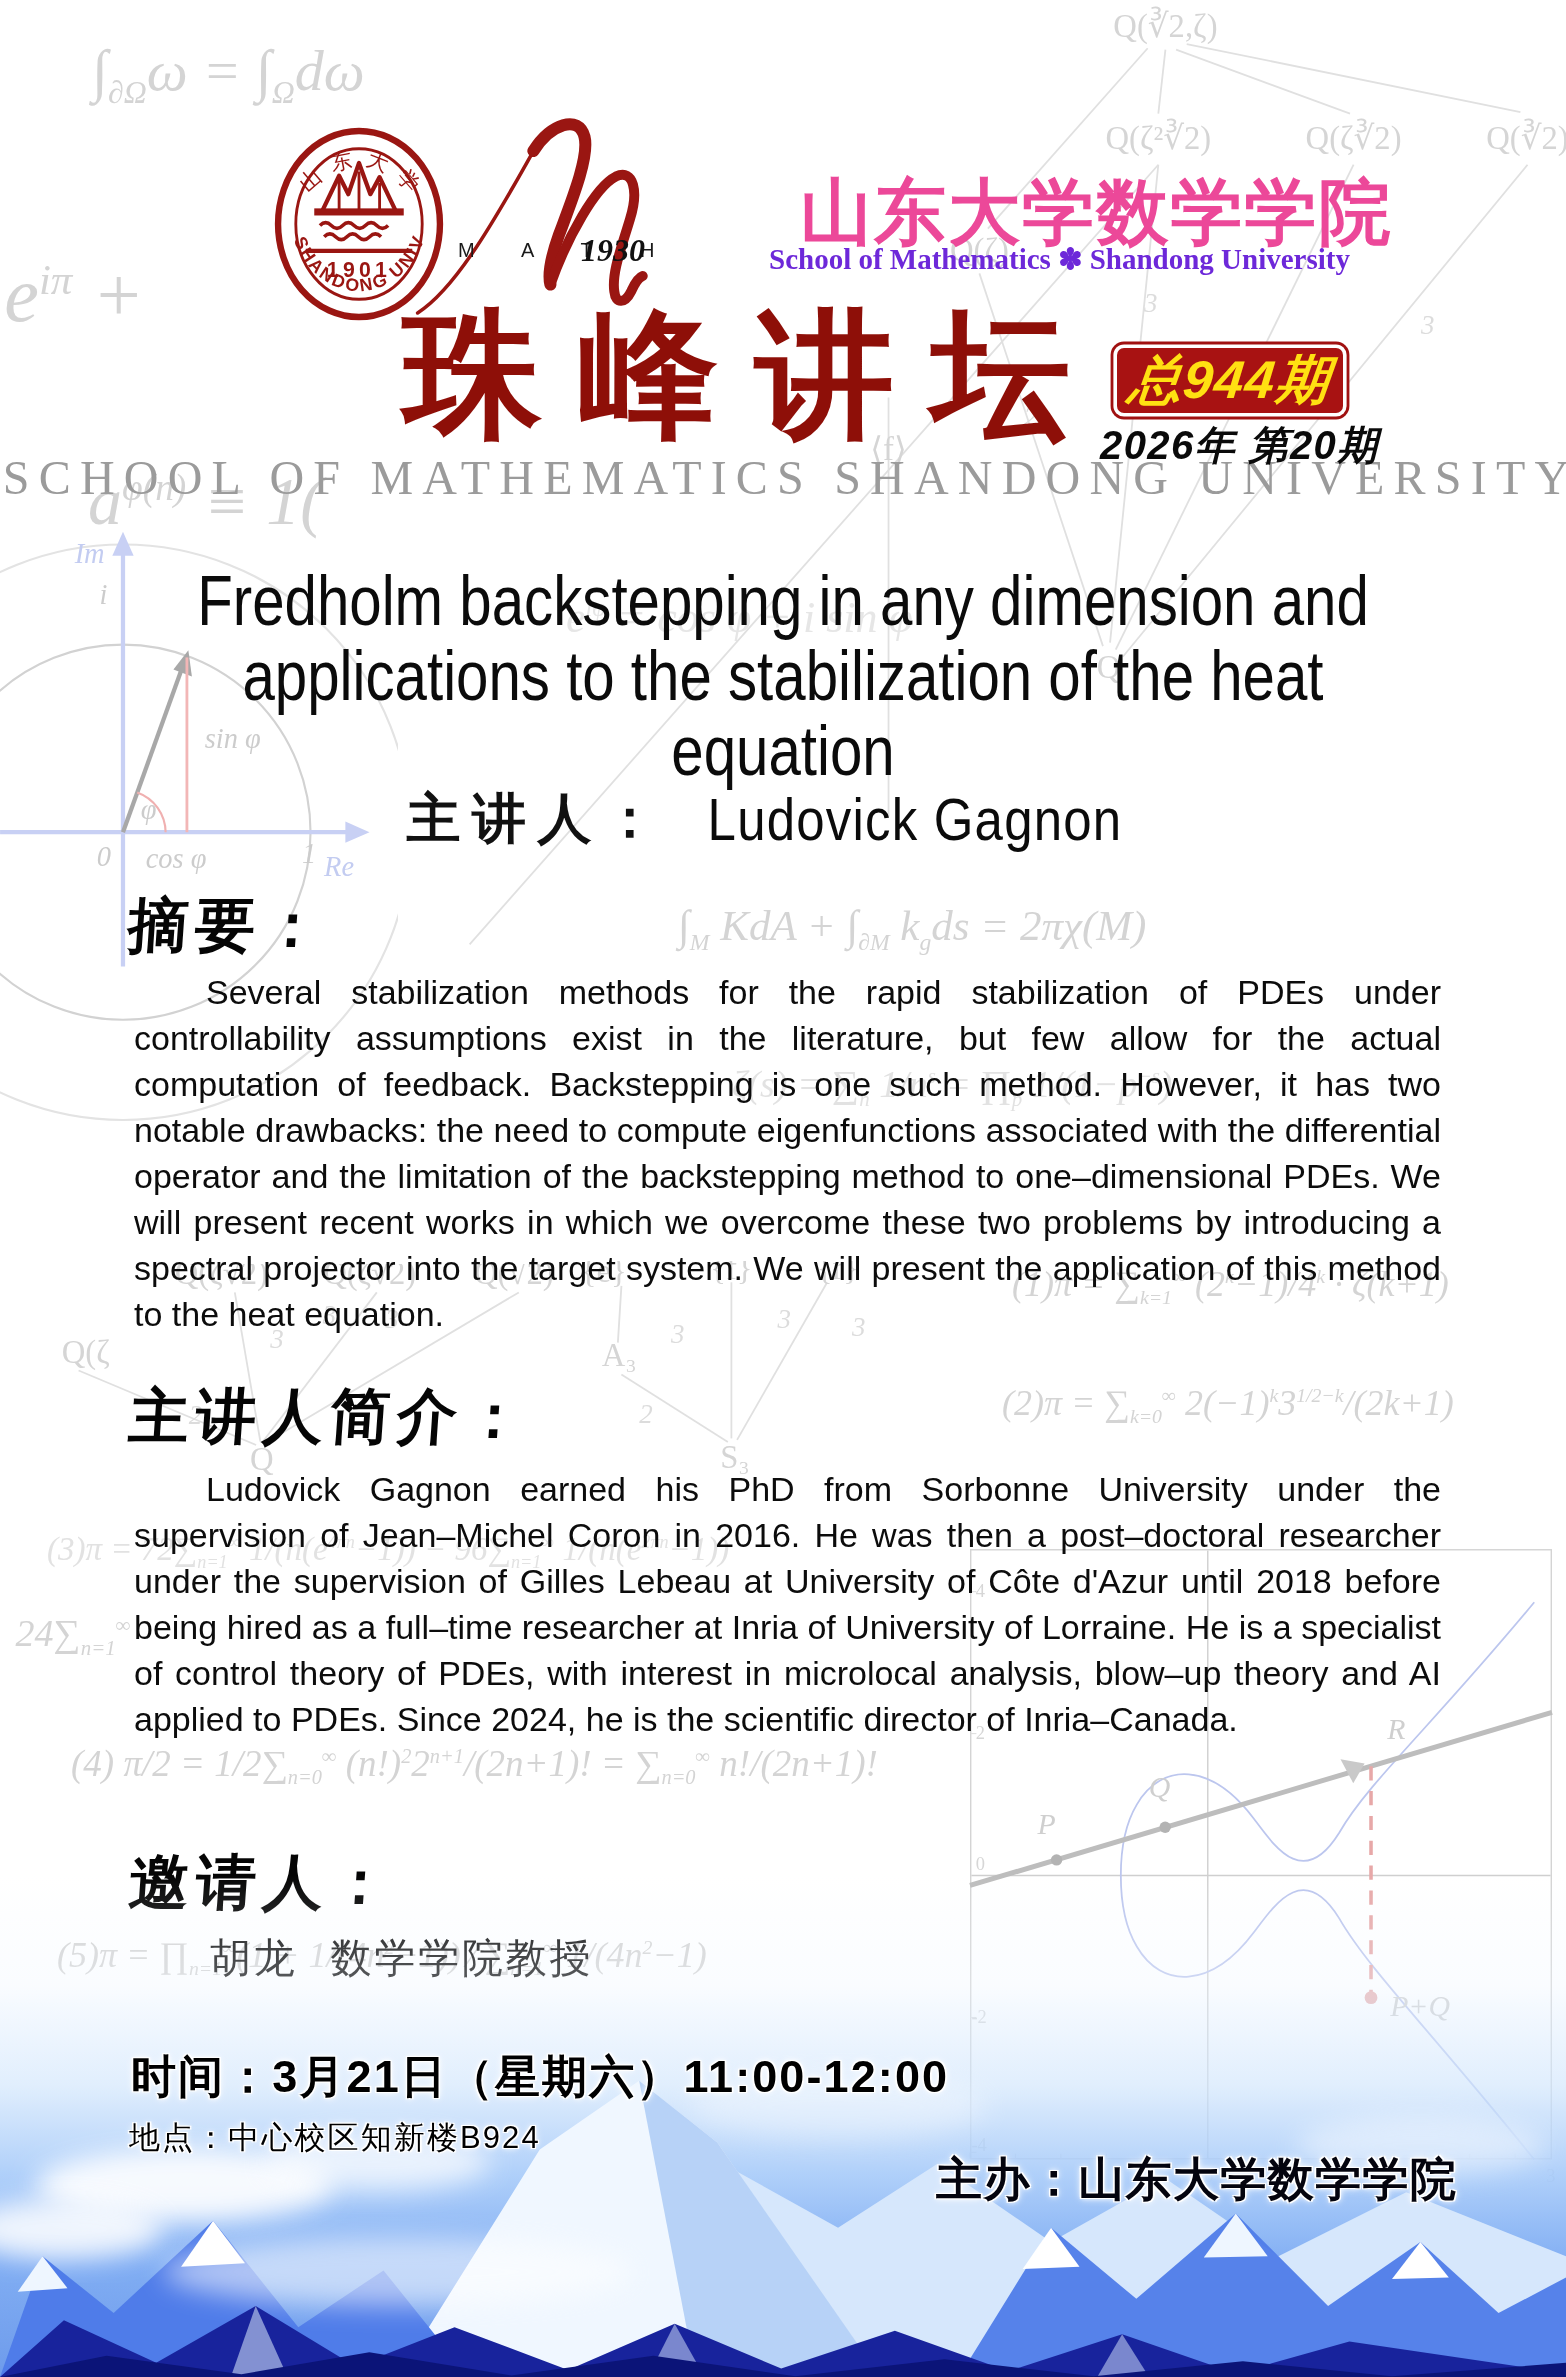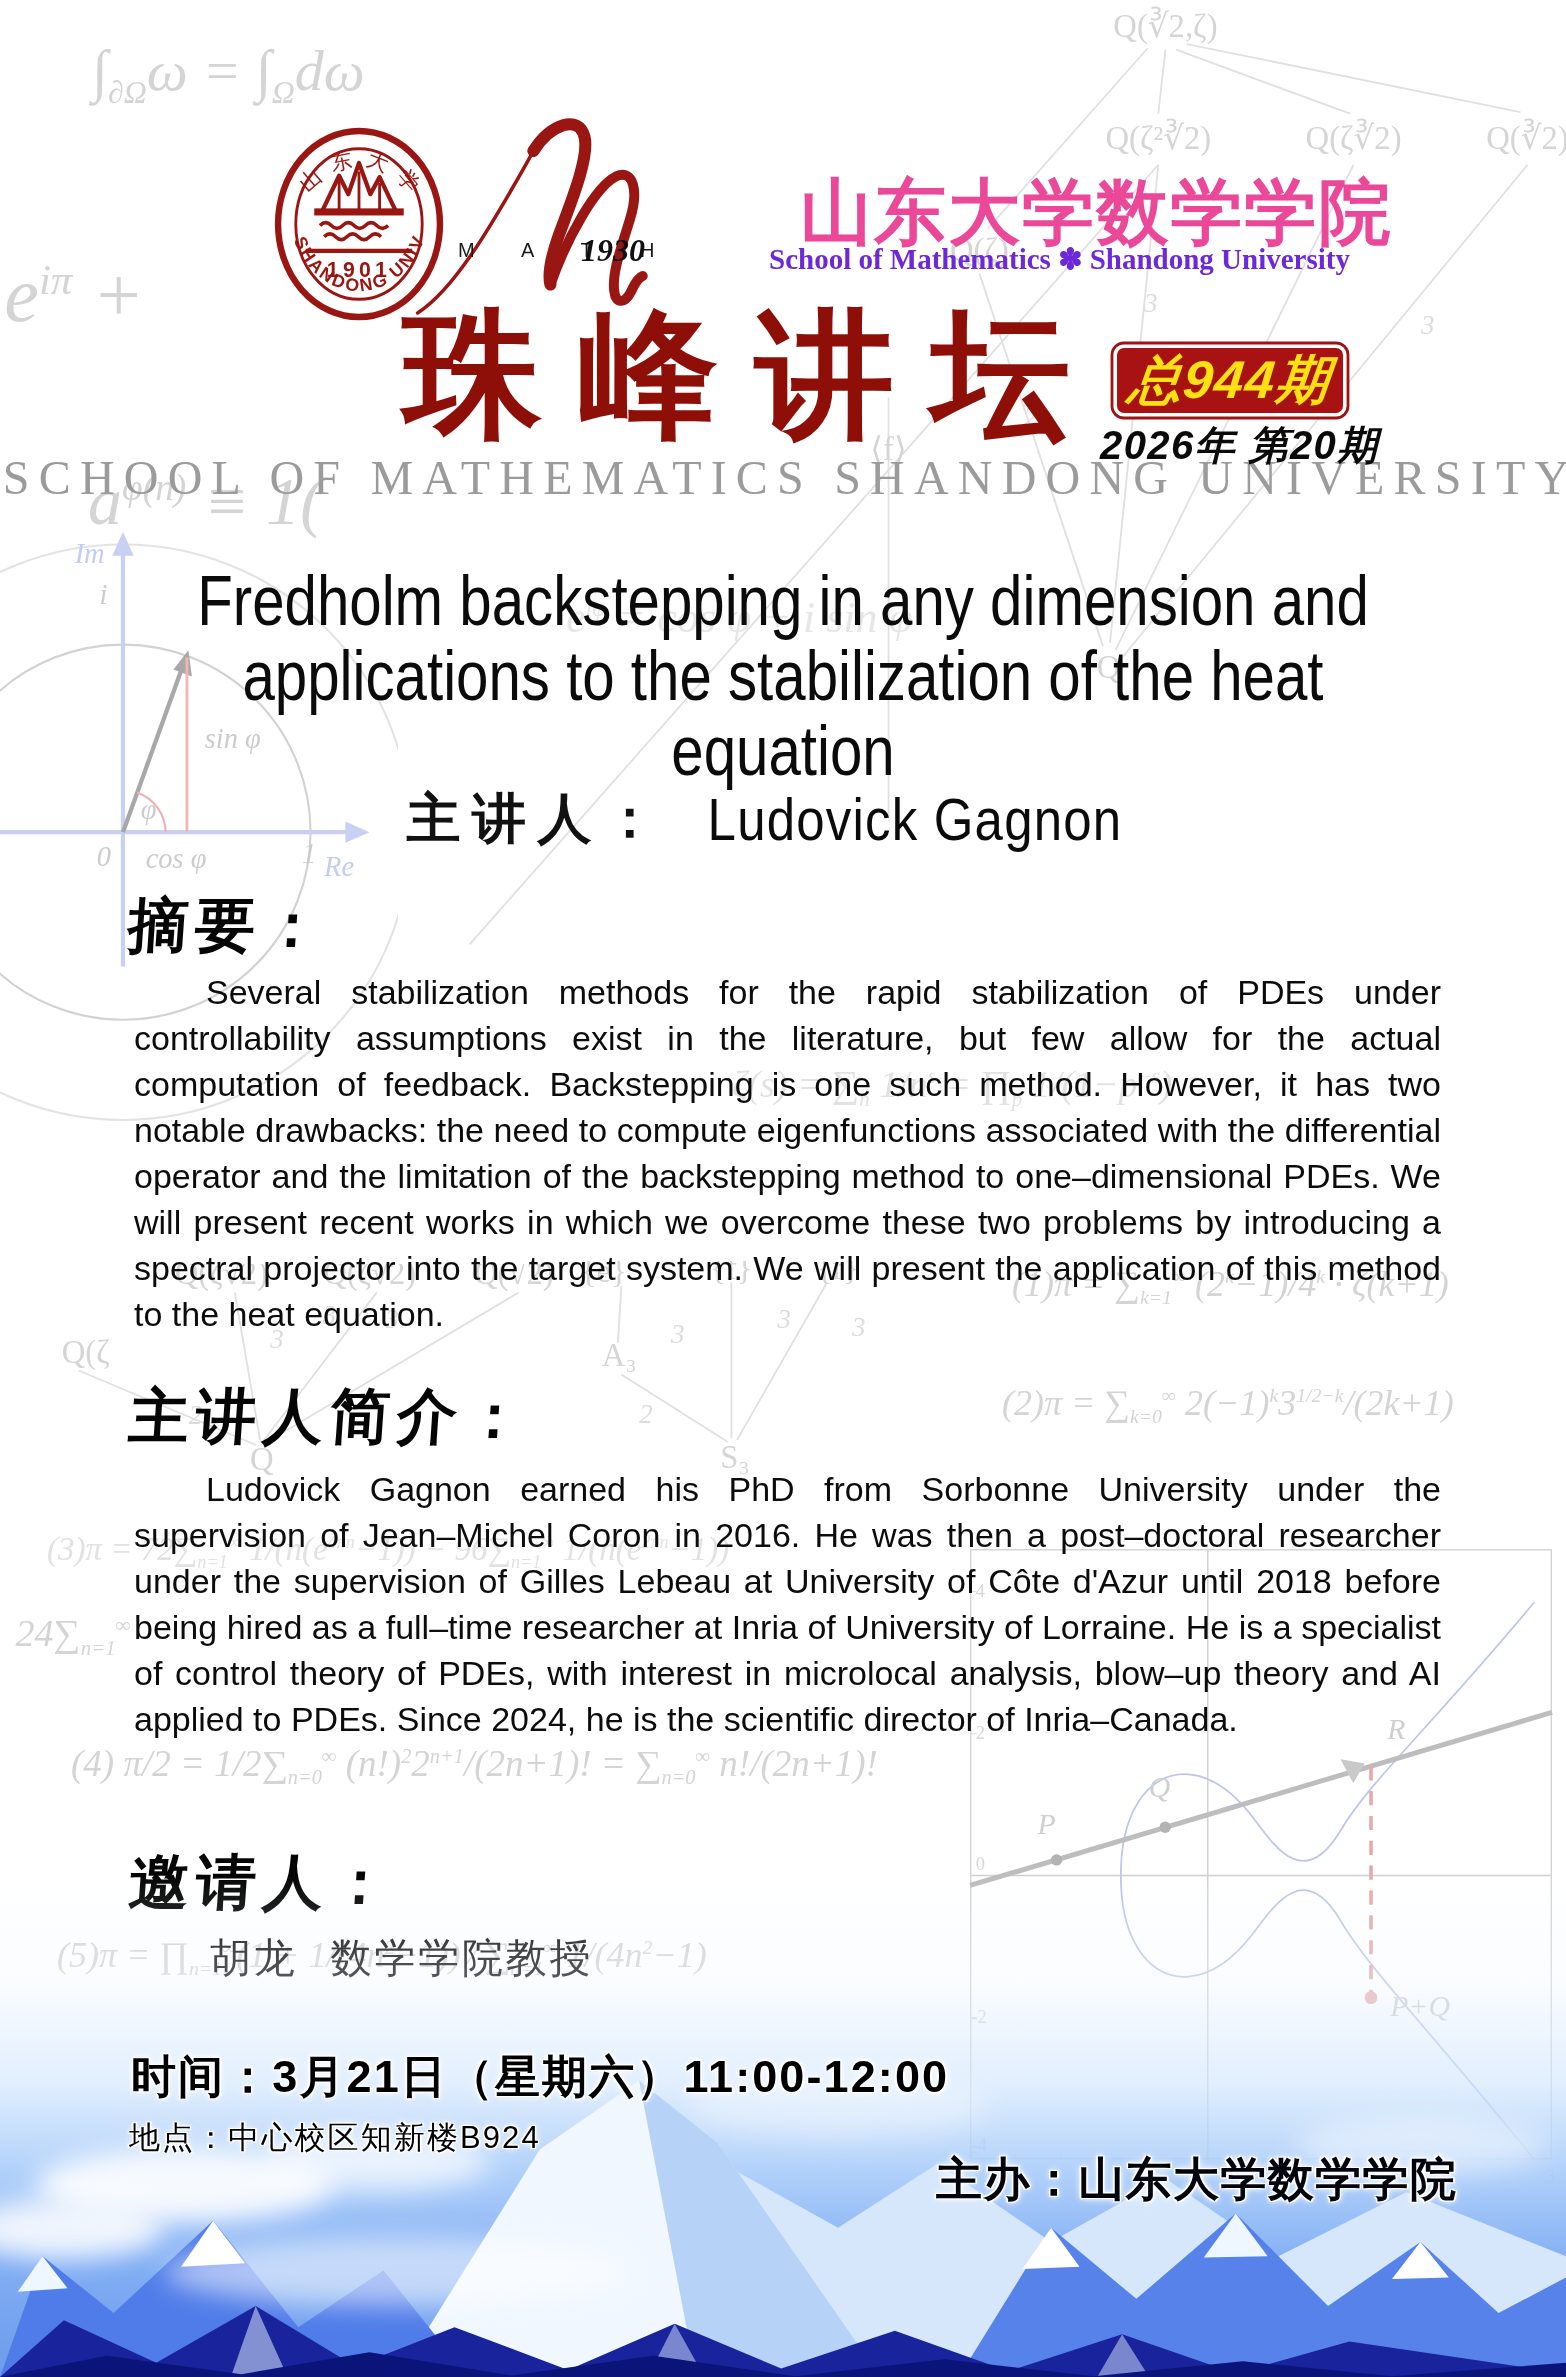--- a/index.html
+++ b/index.html
@@ -102,20 +102,21 @@
   .lat-right{left:554px;top:1261px;width:369px;height:220px;z-index:1;}
 </style>
 </head>
 <body>
 
 <div class="poster">
 
   <div class="bgf bf0">∫<sub>∂Ω</sub>ω = ∫<sub>Ω</sub>dω</div>
   <div class="bgf bf1">e<sup>iπ</sup> +</div>
   <div class="bgf bf2">a<sup>φ(n)</sup> ≡ 1(</div>
+  <div class="bgf bf3">∫<sub>M</sub> KdA + ∫<sub>∂M</sub> k<sub>g</sub>ds = 2πχ(M)</div>
   <div class="bgf bf4">ζ(s) = ∑<sub>n</sub> 1/n<sup>s</sup> = ∏<sub>p</sub> 1/(1−p<sup>−s</sup>)</div>
   <div class="bgf bf5">(1)π = ∑<sub>k=1</sub><sup>∞</sup> (2<sup>k</sup>−1)/4<sup>k</sup> · ζ(k+1)</div>
   <div class="bgf bf6">(2)π = ∑<sub>k=0</sub><sup>∞</sup> 2(−1)<sup>k</sup>3<sup>1/2−k</sup>/(2k+1)</div>
   <div class="bgf bf7">(3)π = 72∑<sub>n=1</sub><sup>∞</sup> 1/(n(e<sup>4πn</sup>−1)) − 96∑<sub>n=1</sub><sup>∞</sup> 1/(n(e<sup>2πn</sup>−1))</div>
   <div class="bgf bf8">24∑<sub>n=1</sub><sup>∞</sup></div>
   <div class="bgf bf9">(4) π/2 = 1/2∑<sub>n=0</sub><sup>∞</sup> (n!)<sup>2</sup>2<sup>n+1</sup>/(2n+1)! = ∑<sub>n=0</sub><sup>∞</sup> n!/(2n+1)!</div>
   <div class="bgf bf10">(5)π = ∏<sub>n=1</sub><sup>∞</sup>(1 + 1/(4n<sup>2</sup>−1)) ∕ ∑<sub>n=1</sub><sup>∞</sup> 1/(4n<sup>2</sup>−1)</div>
   <div class="bgf bf11">e<sup>iφ</sup> = cos φ + i sin φ</div>
 
   <svg class="abs latticefig" viewBox="0 0 1665 1400">

